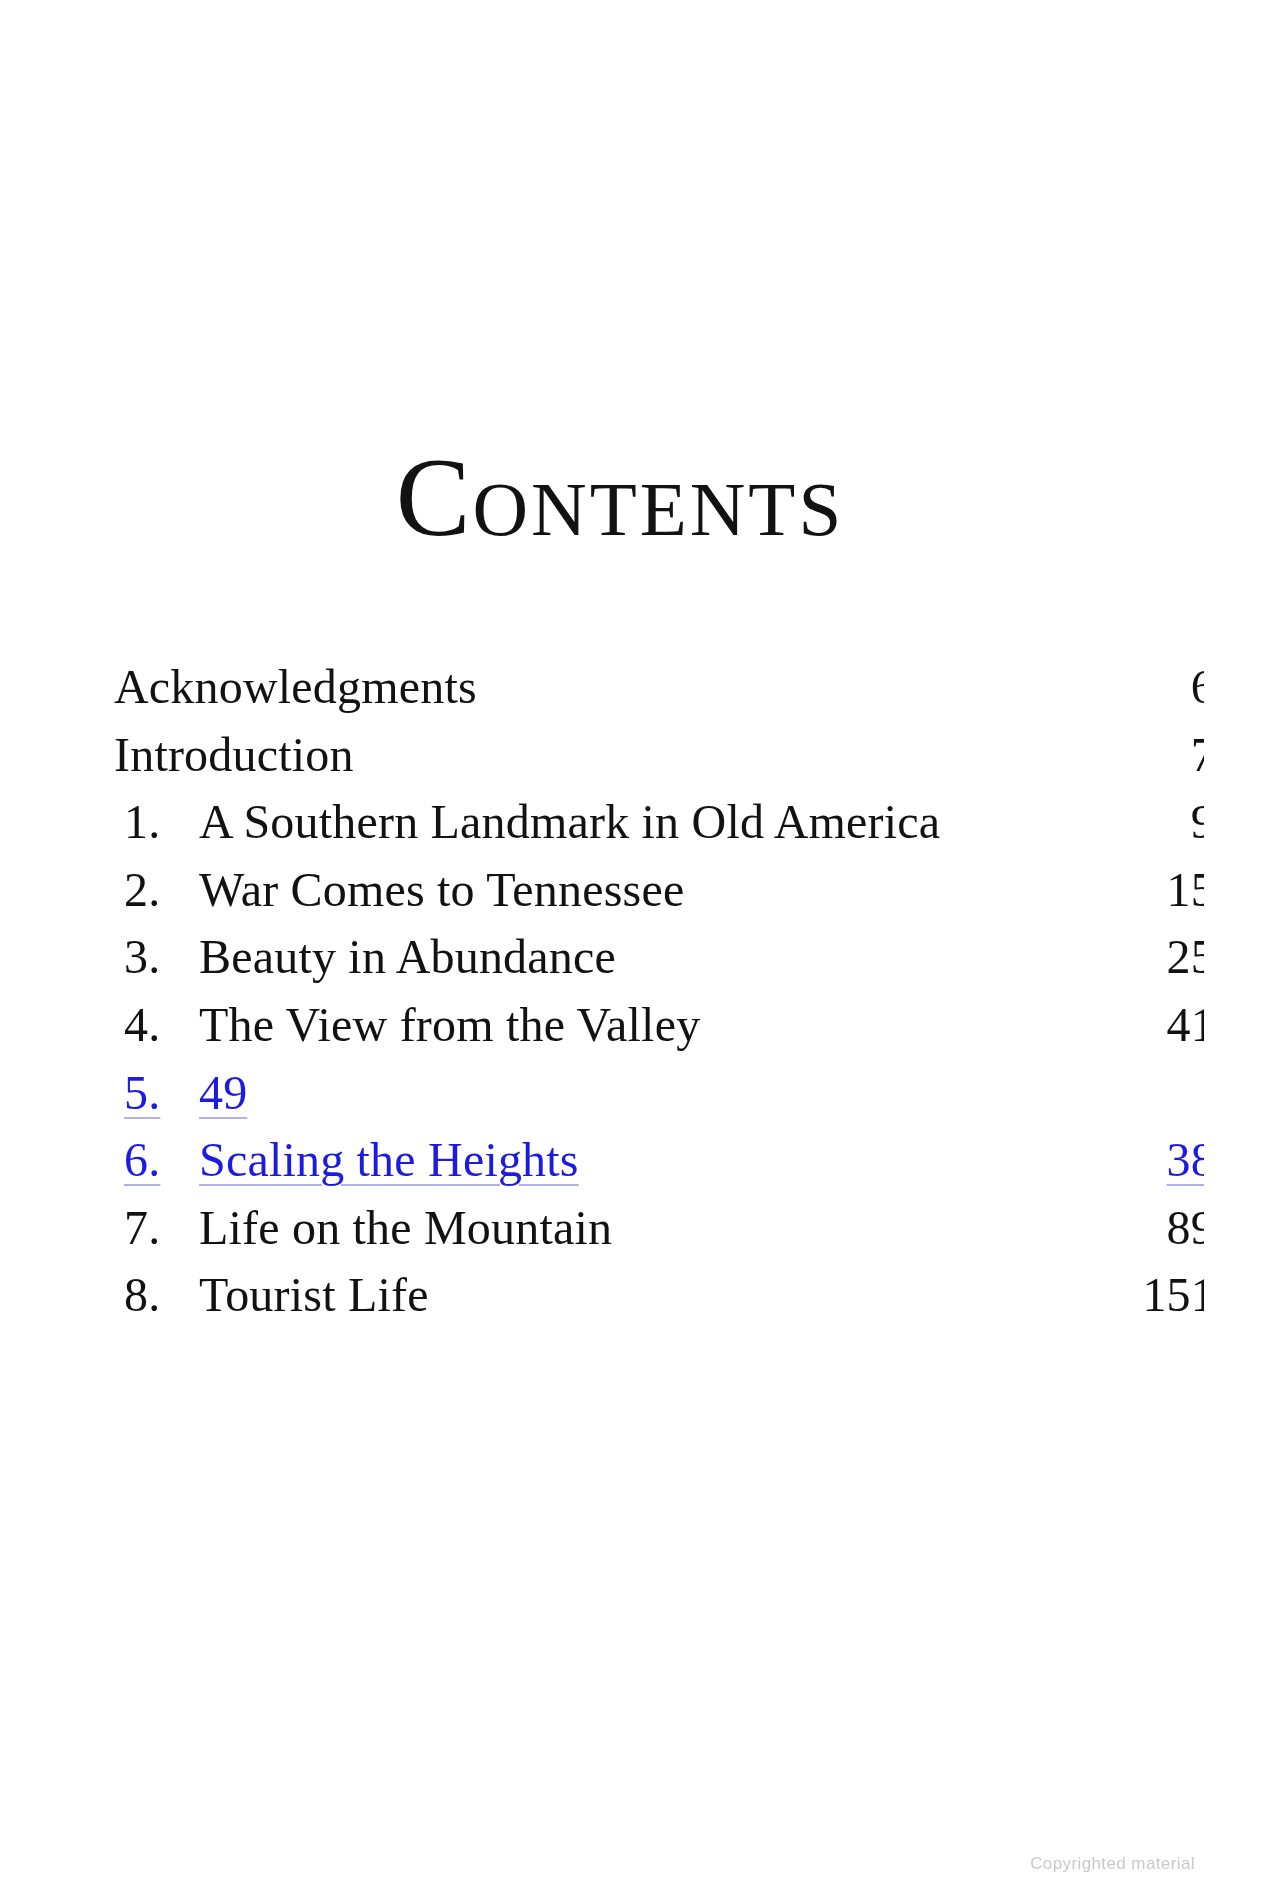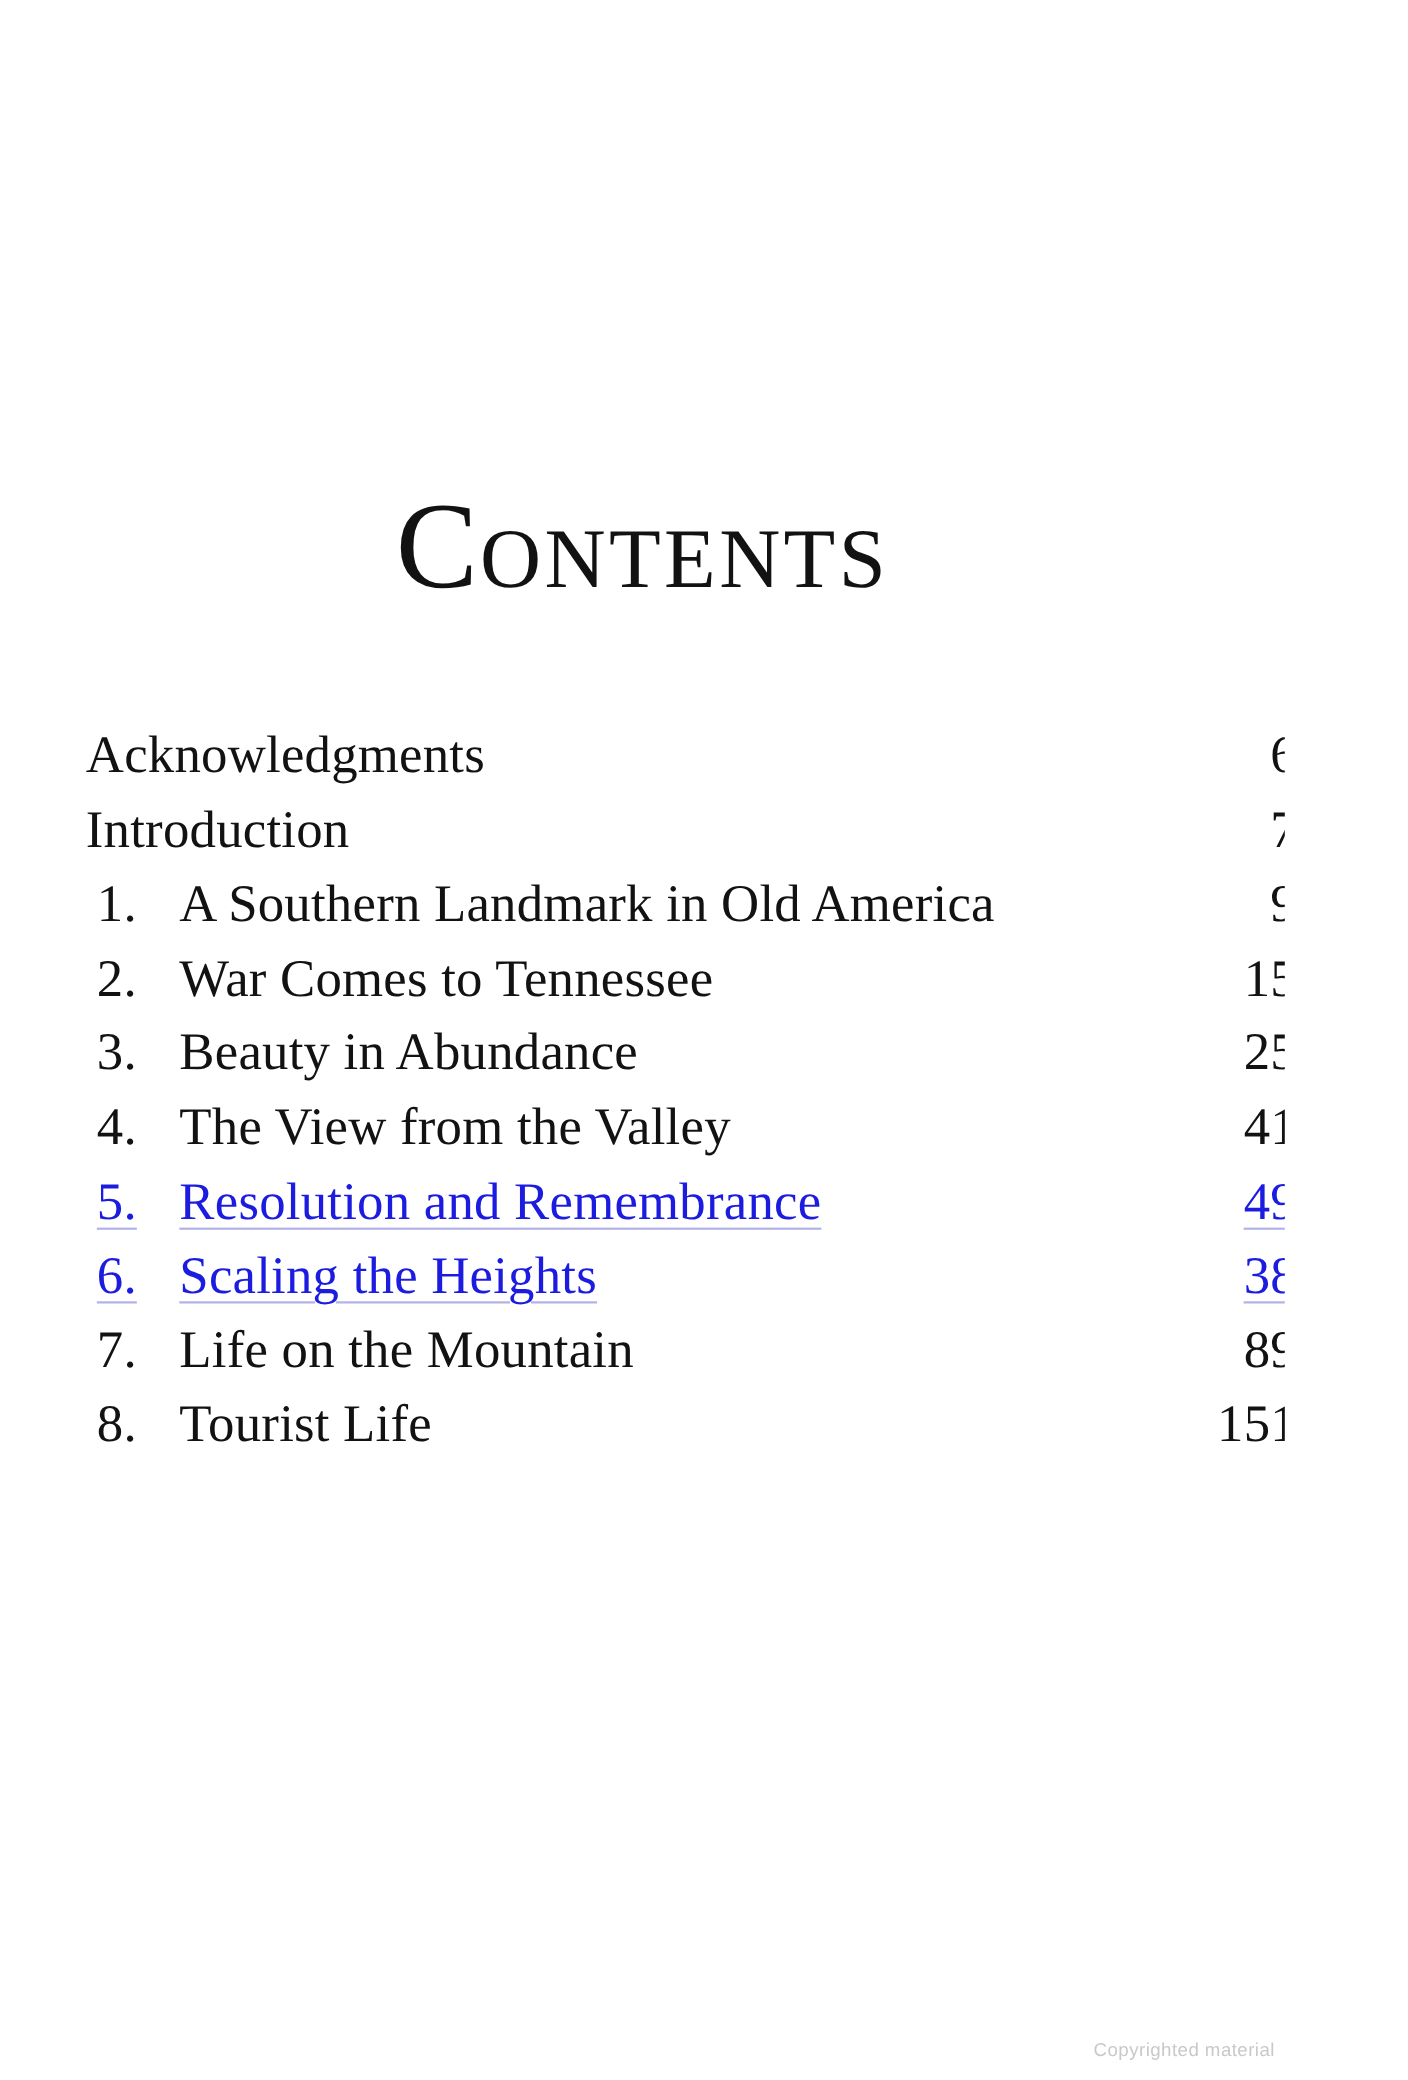--- a/index.html
+++ b/index.html
@@ -11,20 +11,21 @@
   *{box-sizing:border-box;}
   html,body{margin:0;padding:0;background:#ffffff;}
   .page{
     position:relative;
     width:1168px;
     height:1891px;
     background:#ffffff;
     overflow:hidden;
     font-family:"Liberation Serif","DejaVu Serif",serif;
     color:var(--body-text);
+    margin-left:36px;
   }
   
   .title{
     position:absolute;
     top:420px;
     left:0;
     width:100%;
     text-align:center;
     line-height:1;
     white-space:nowrap;
@@ -115,21 +116,20 @@
     </div>
 
     <div class="row">
       <span class="num">4.</span>
       <span class="ttl">The View from the Valley</span>
       <span class="pg">41</span>
     </div>
 
     <div class="row link">
       <span class="num">5.</span>
-      <span class="ttl">Resolution and Remembrance</span>
       <span class="pg">49</span>
     </div>
 
     <div class="row link">
       <span class="num">6.</span>
       <span class="ttl">Scaling the Heights</span>
       <span class="pg">38</span>
     </div>
 
     <div class="row">

